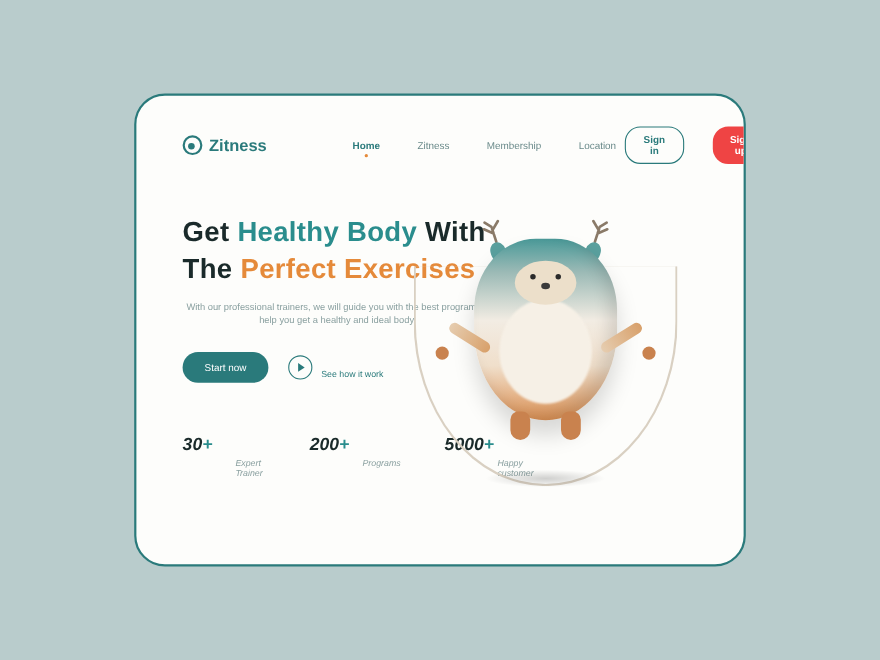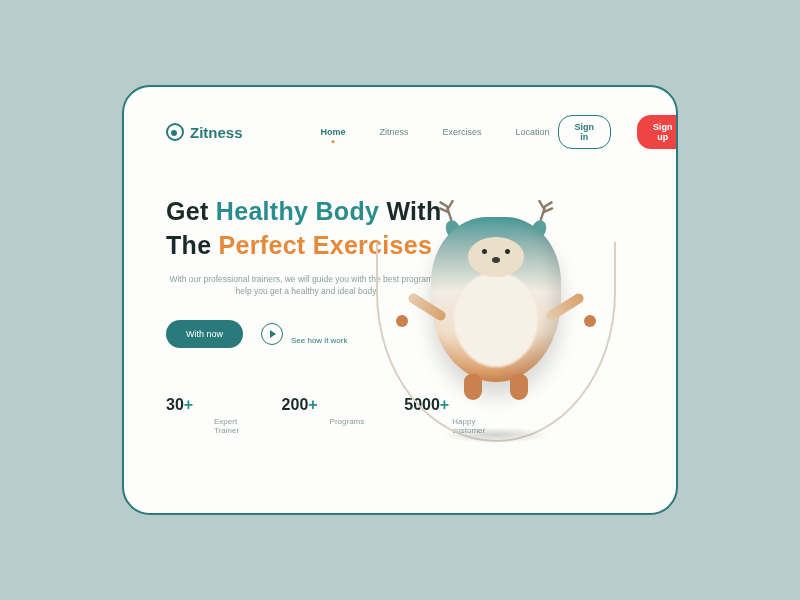--- a/index.html
+++ b/index.html
@@ -148,20 +148,21 @@
     border-left: 6px solid #2a7a7b;
     border-top: 4px solid transparent;
     border-bottom: 4px solid transparent;
     margin-left: 2px;
   }
   .play-text { font-size: 8px; color: #2a7a7b; }
   .stats {
     display: flex;
     gap: 40px;
     margin-top: 48px;
+    font-style: italic;
   }
   .stat-num {
     font-size: 16px;
     font-weight: 800;
     color: #1a2a2a;
   }
   .stat-plus { color: #2a8d8d; }
   .stat-label {
     font-size: 8px;
     color: #8aa0a0;
@@ -281,37 +282,37 @@
 <div class="card">
 
   <div class="nav">
     <div class="logo-wrap">
       <span class="logo-icon"></span>
       <span class="brand">Zitness</span>
     </div>
     <div class="menu">
       <span class="menu-item active">Home</span>
       <span class="menu-item">Zitness</span>
-      <span class="menu-item">Exercises</span>
+      <span class="menu-item">Membership</span>
       <span class="menu-item">Location</span>
     </div>
     <div class="auth">
       <button class="btn btn-outline">Sign in</button>
       <button class="btn btn-fill">Sign up</button>
     </div>
   </div>
 
   <div class="hero">
     <h1 class="headline">
       <span>Get </span><span class="hl-teal">Healthy Body</span><span> With The </span><span class="hl-orange">Perfect Exercises</span>
     </h1>
     <p class="sub">With our professional trainers, we will guide you with the best program to help you get a healthy  and ideal body</p>
 
     <div class="cta-row">
-      <button class="btn-start">With now</button>
+      <button class="btn-start">Start now</button>
       <div class="play-wrap">
         <span class="play-circle">
             <span class="play-tri"></span>
           </span>
         <span class="play-text">See how it work</span>
       </div>
     </div>
 
     <div class="stats">
       <div>

